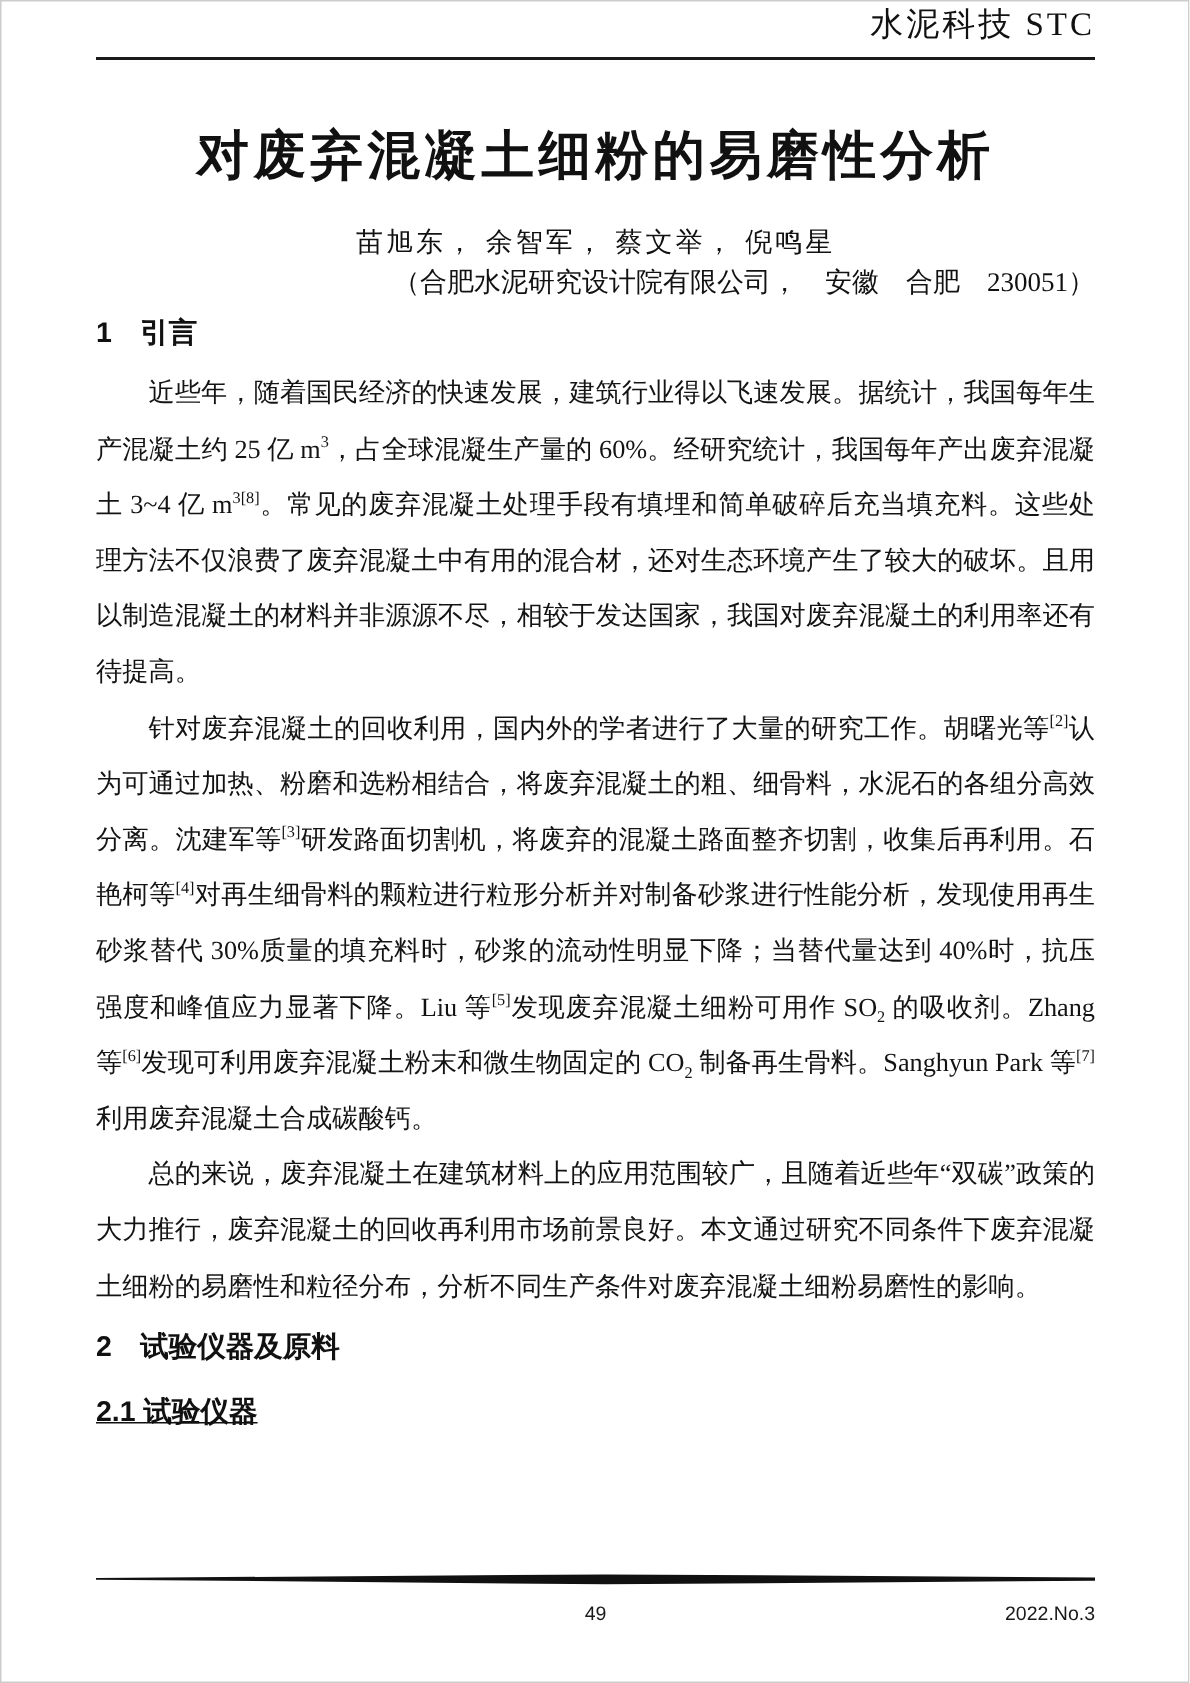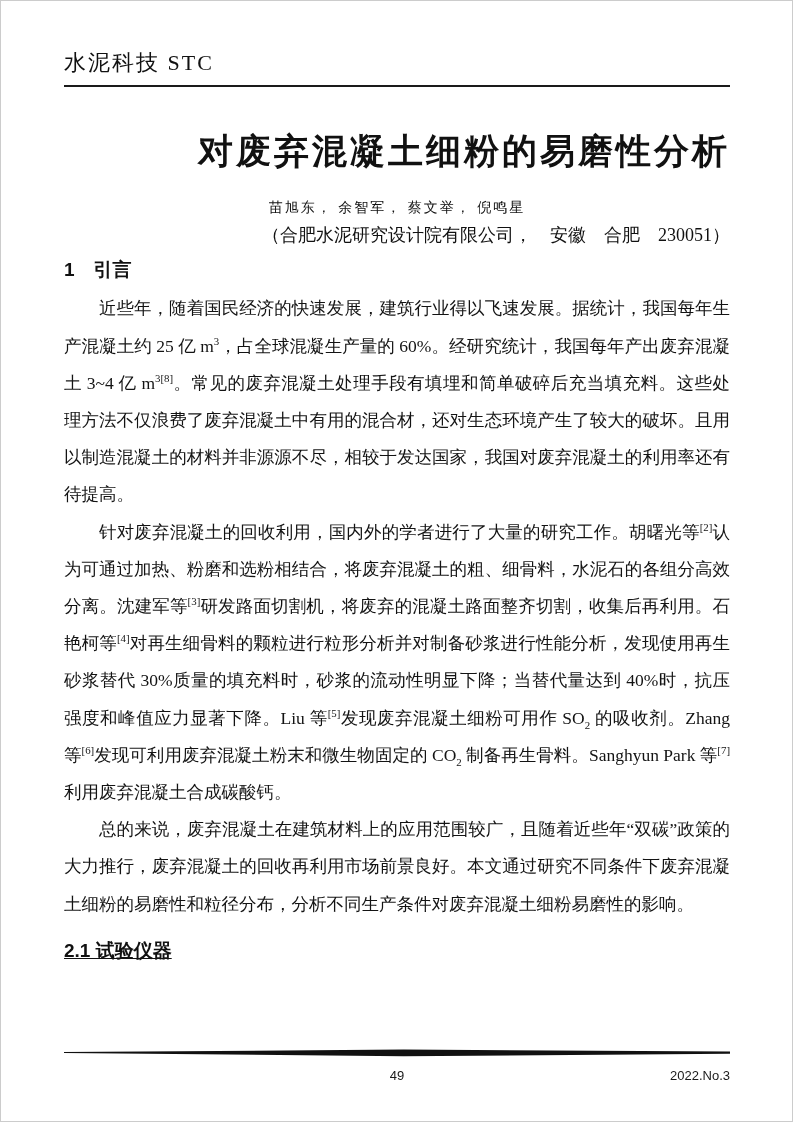--- a/index.html
+++ b/index.html
@@ -15,42 +15,41 @@
     overflow: hidden;
   }
   .content {
     position: absolute;
     left: 63px;
     right: 62px;
     top: 0;
   }
   
   .journal-header {
-    text-align: left;
-    padding-top: 47px;
+    text-align: right;
     padding-bottom: 7px;
     border-bottom: 2px solid #1a1a1a;
     font-size: 22px;
     letter-spacing: 2px;
     font-family: "Liberation Serif", "DejaVu Serif", serif;
   }
   
   .article-title {
     margin-top: 42px;
-    text-align: right;
+    text-align: center;
     font-size: 35px;
     font-weight: 600;
     letter-spacing: 3px;
     font-family: "Liberation Sans", "DejaVu Sans", sans-serif;
     line-height: 44px;
   }
   .authors {
     margin-top: 3px;
     text-align: center;
-    font-size: 14px;
+    font-size: 18px;
     line-height: 24px;
     letter-spacing: 2px;
   }
   .affiliation {
     margin-top: 3px;
     text-align: right;
     font-size: 18px;
     line-height: 24px;
   }
   
@@ -127,20 +126,21 @@
     <div class="affiliation">（合肥水泥研究设计院有限公司，　安徽　合肥　230051）</div>
 
     <h2 class="h-level1">1　引言</h2>
 
     <p class="body-par">近些年，随着国民经济的快速发展，建筑行业得以飞速发展。据统计，我国每年生产混凝土约 25 亿 m<sup>3</sup>，占全球混凝生产量的 60%。经研究统计，我国每年产出废弃混凝土 3~4 亿 m<sup>3[8]</sup>。常见的废弃混凝土处理手段有填埋和简单破碎后充当填充料。这些处理方法不仅浪费了废弃混凝土中有用的混合材，还对生态环境产生了较大的破坏。且用以制造混凝土的材料并非源源不尽，相较于发达国家，我国对废弃混凝土的利用率还有待提高。</p>
 
     <p class="body-par">针对废弃混凝土的回收利用，国内外的学者进行了大量的研究工作。胡曙光等<sup>[2]</sup>认为可通过加热、粉磨和选粉相结合，将废弃混凝土的粗、细骨料，水泥石的各组分高效分离。沈建军等<sup>[3]</sup>研发路面切割机，将废弃的混凝土路面整齐切割，收集后再利用。石艳柯等<sup>[4]</sup>对再生细骨料的颗粒进行粒形分析并对制备砂浆进行性能分析，发现使用再生砂浆替代 30%质量的填充料时，砂浆的流动性明显下降；当替代量达到 40%时，抗压强度和峰值应力显著下降。Liu 等<sup>[5]</sup>发现废弃混凝土细粉可用作 SO<sub>2</sub> 的吸收剂。Zhang 等<sup>[6]</sup>发现可利用废弃混凝土粉末和微生物固定的 CO<sub>2</sub> 制备再生骨料。Sanghyun Park 等<sup>[7]</sup>利用废弃混凝土合成碳酸钙。</p>
 
     <p class="body-par">总的来说，废弃混凝土在建筑材料上的应用范围较广，且随着近些年“双碳”政策的大力推行，废弃混凝土的回收再利用市场前景良好。本文通过研究不同条件下废弃混凝土细粉的易磨性和粒径分布，分析不同生产条件对废弃混凝土细粉易磨性的影响。</p>
 
+    <h2 class="h-level1">2　试验仪器及原料</h2>
 
     <h3 class="h-level2">2.1 试验仪器</h3>
 
   </div>
 
   <div class="footer">
     <svg class="footer-rule-svg" viewBox="0 0 667 8" preserveAspectRatio="none">
       <polygon points="0,3 340,0.6 667,2.6 667,4.8 340,7.2 0,4.1" fill="#111111"></polygon>
     </svg>
     <div class="footer-row">

